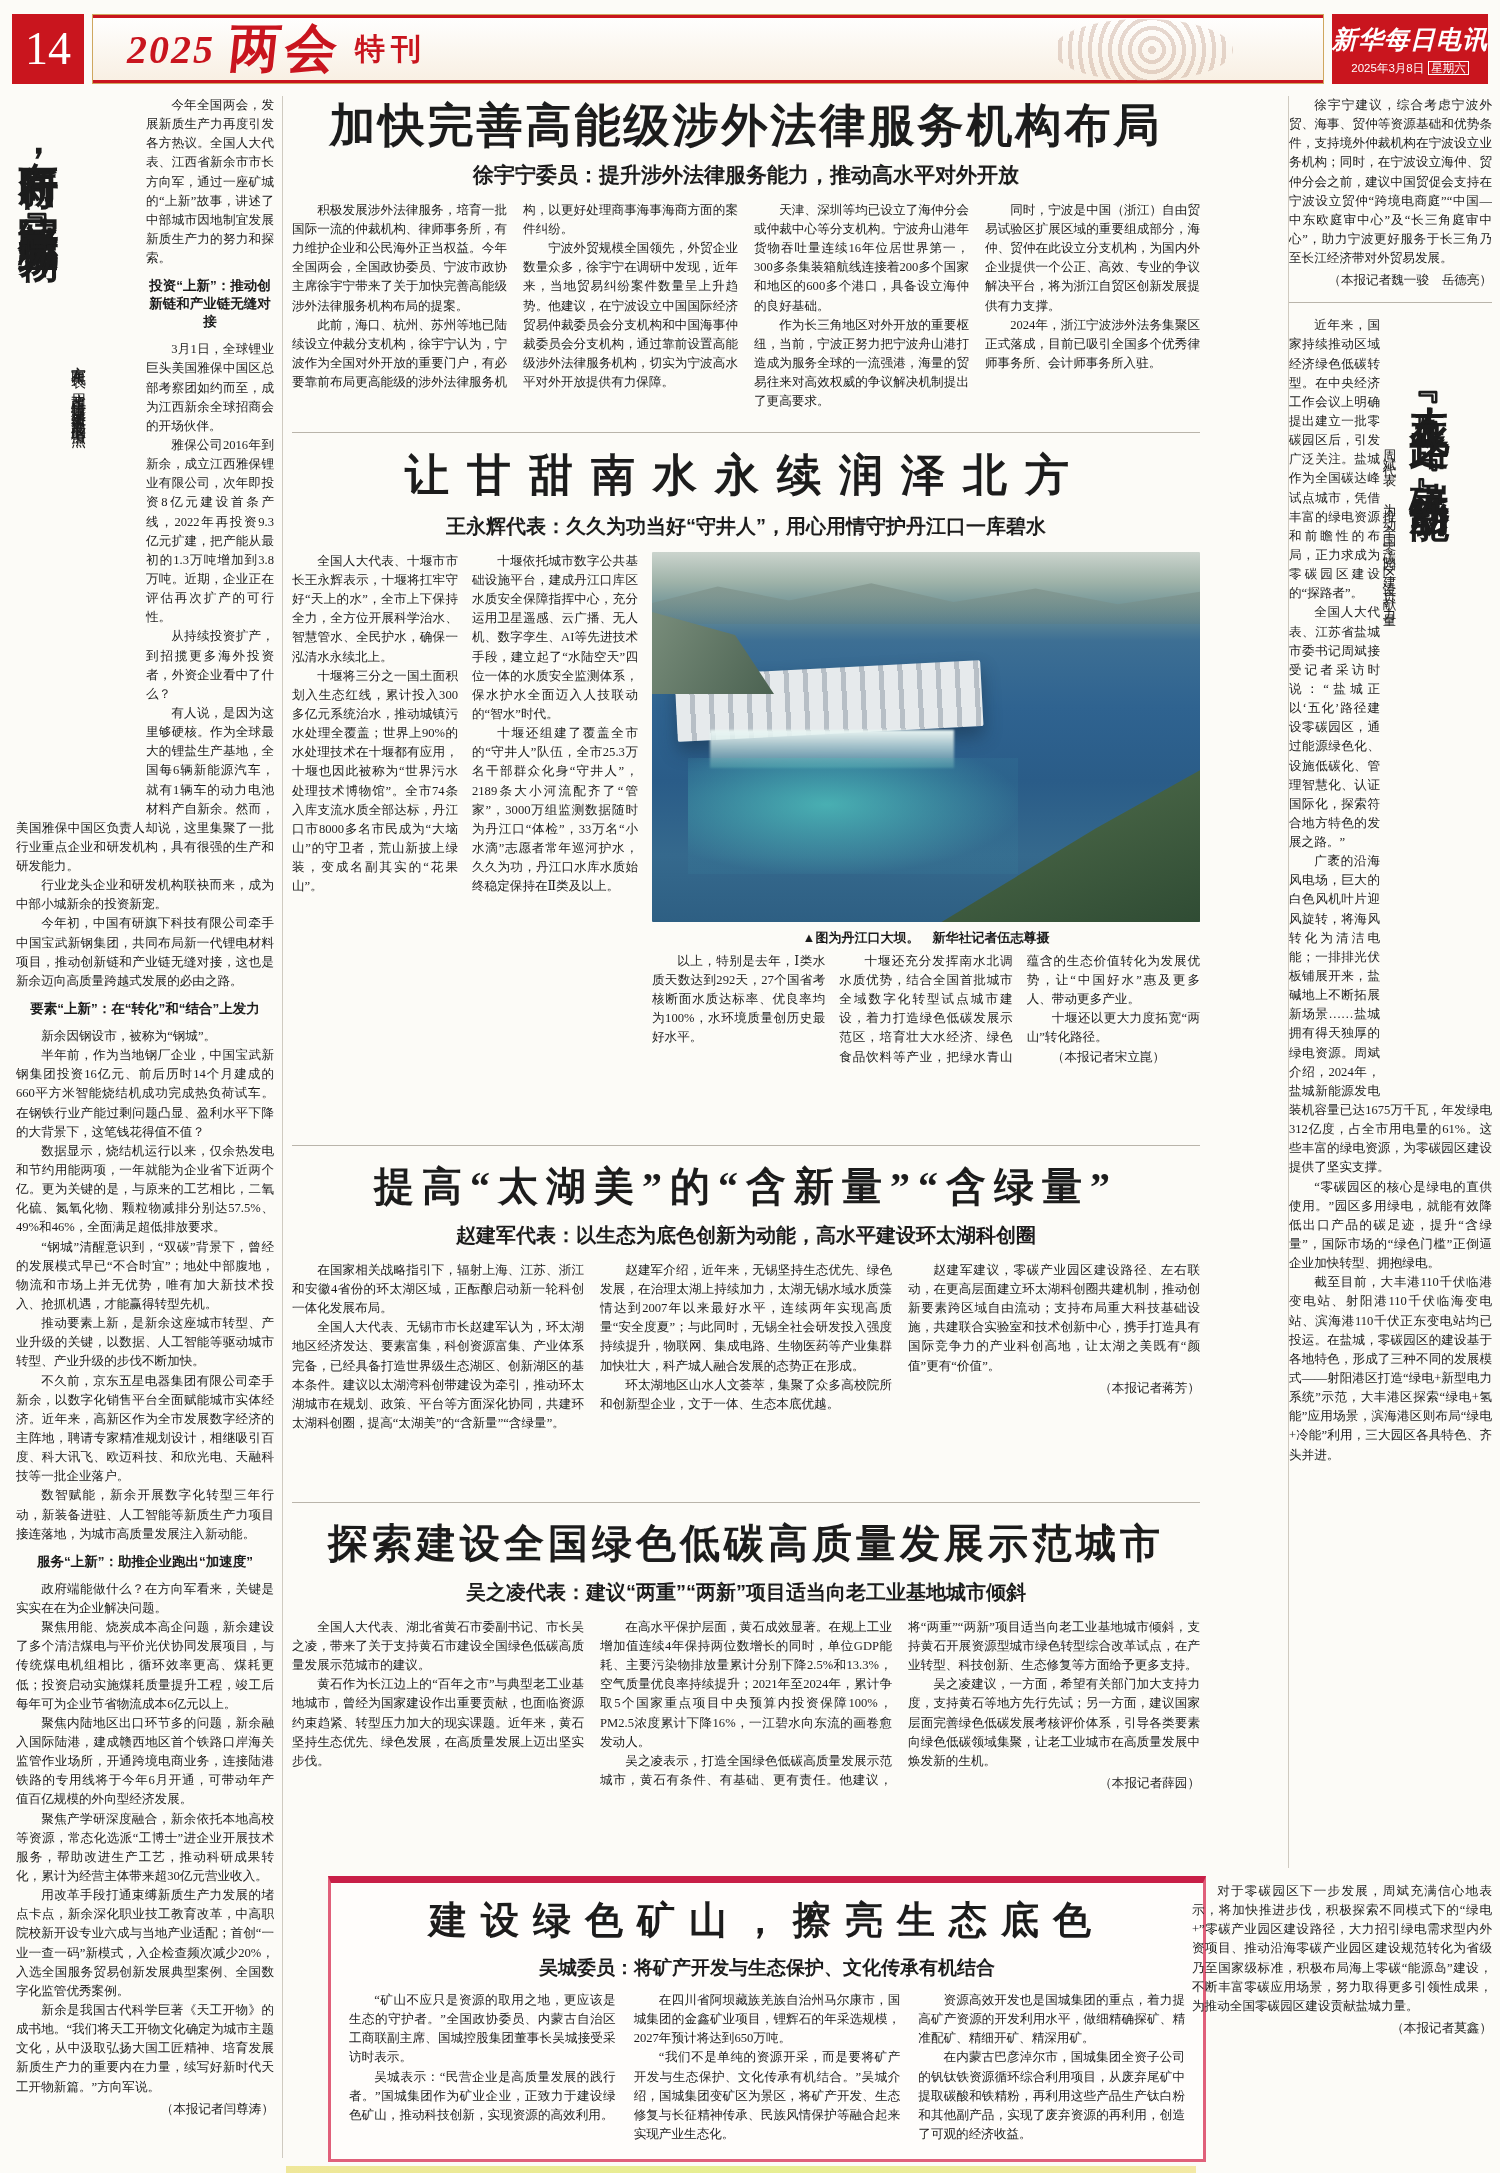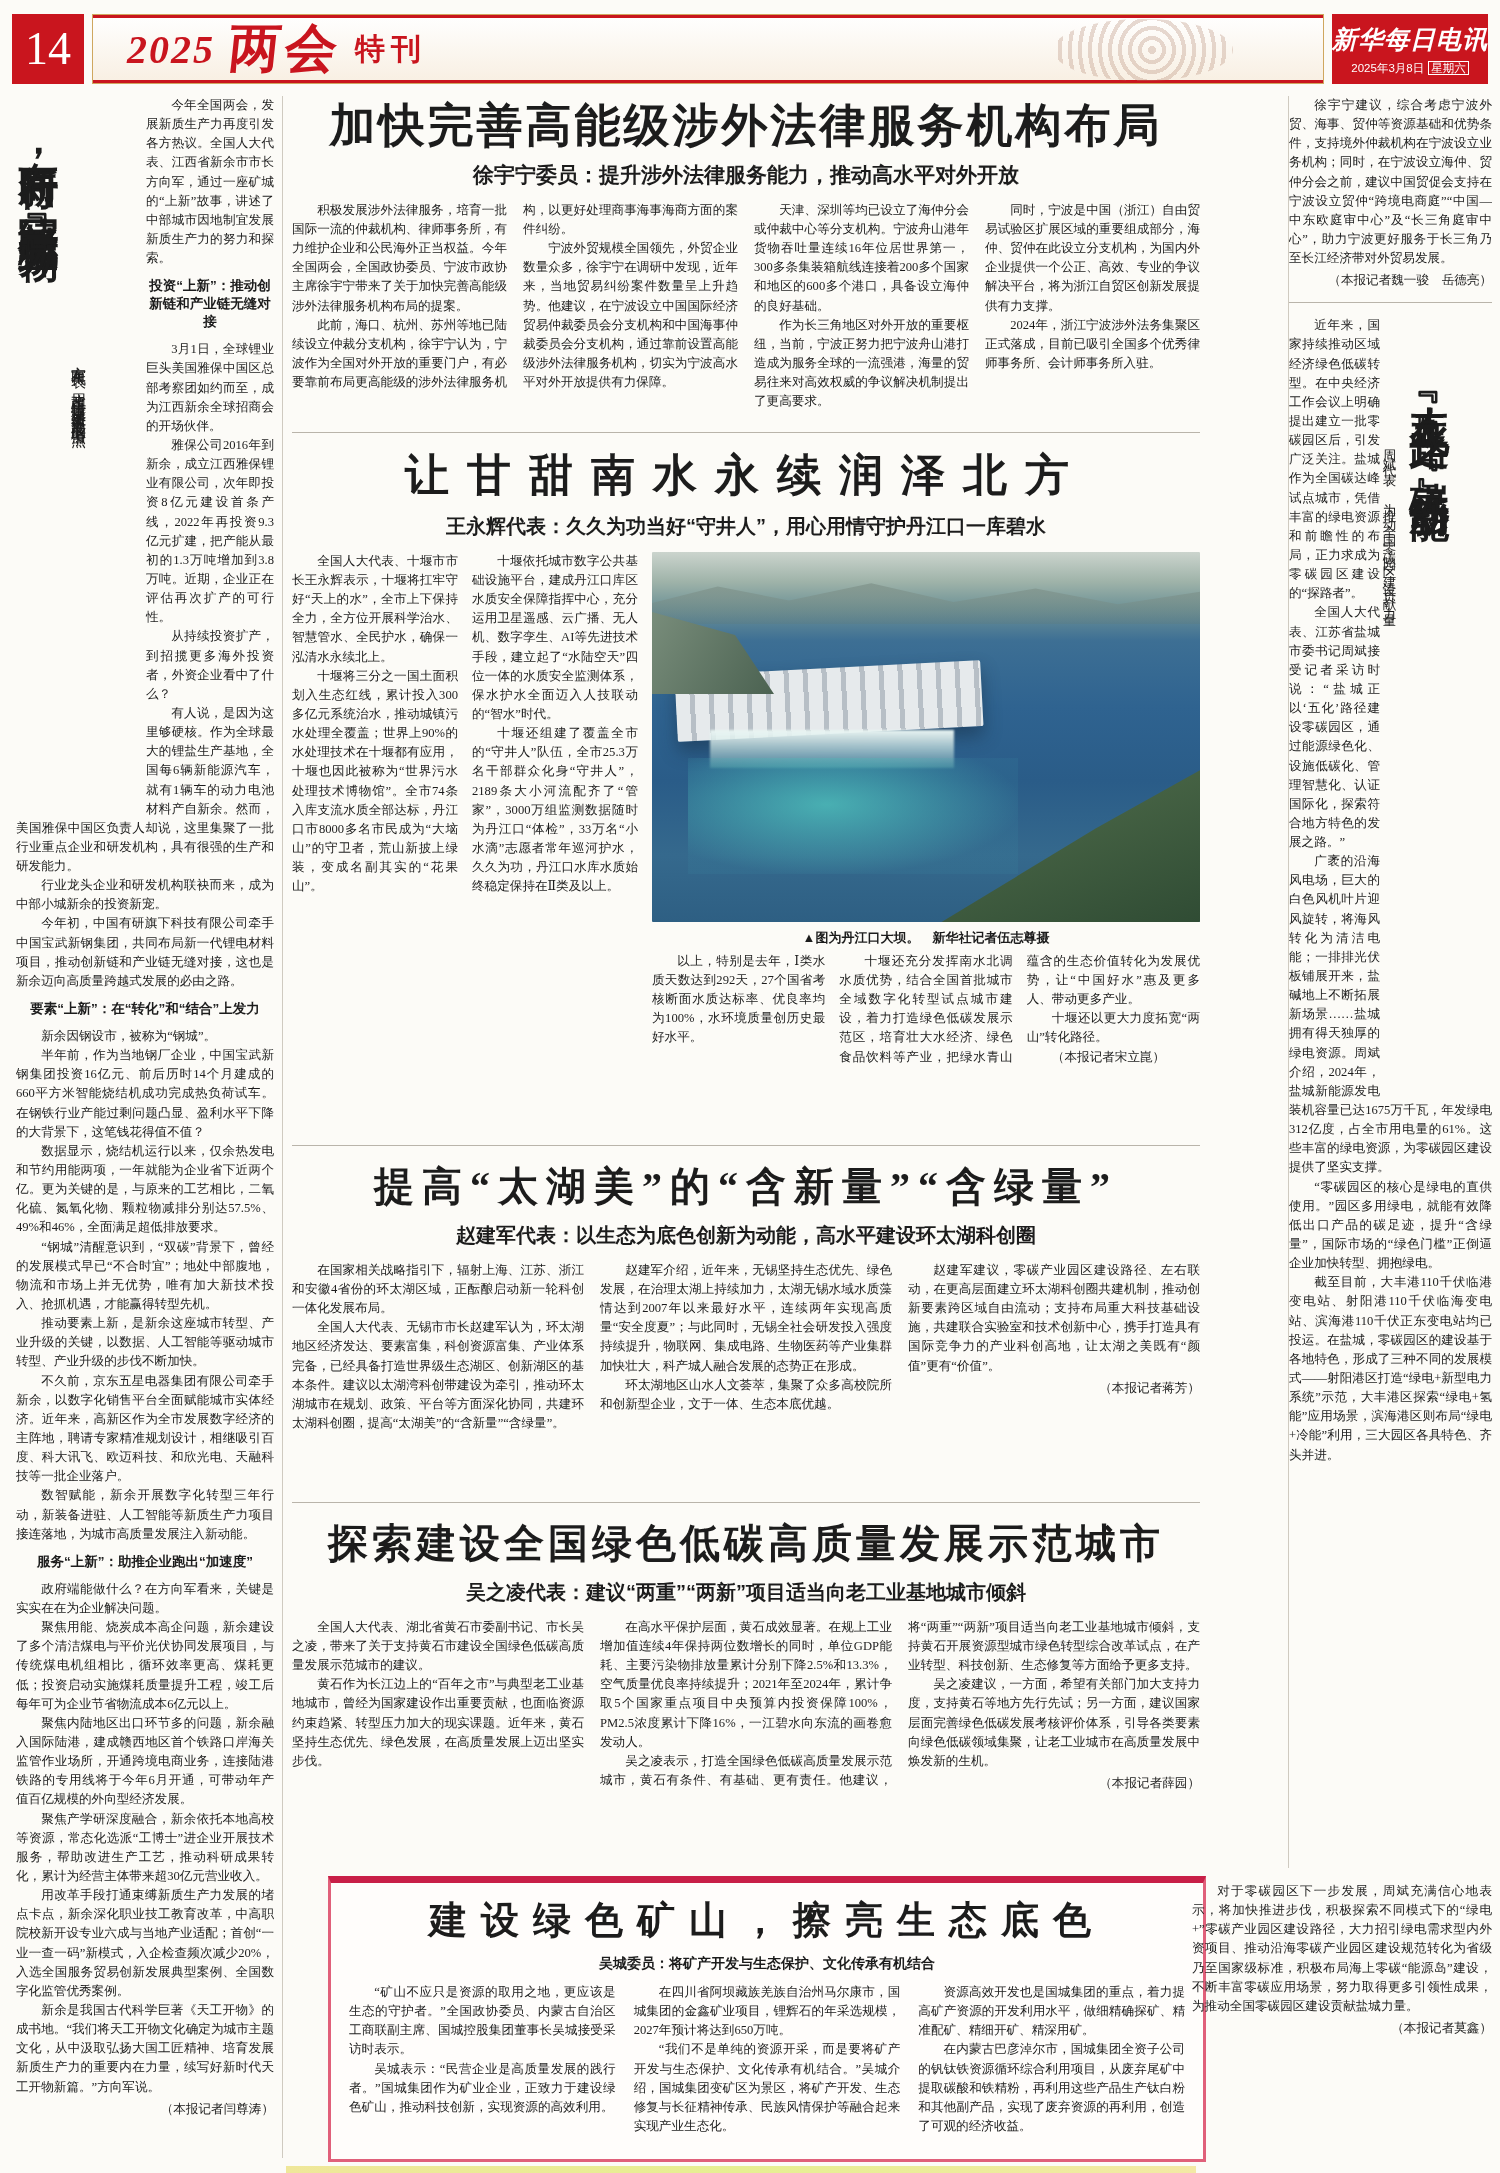--- a/index.html
+++ b/index.html
@@ -54,21 +54,21 @@
   .a4 h1{font-size:40px;letter-spacing:8px;}
   .a4 .dek{font-size:20px;}
   .cols3t{column-count:3;column-gap:16px;height:228px;overflow:hidden;}
   .a5 h1{font-size:40px;letter-spacing:4px;}
   .a5 .dek{font-size:20px;}
   .cols3d{column-count:3;column-gap:16px;height:250px;overflow:hidden;}
   
   .redbox{position:absolute;left:300px;top:1876px;width:878px;height:286px;background:#fffdfb;
           border:3px solid #e0607a;border-top:7px solid #c81f47;padding:6px 18px;box-sizing:border-box;margin-left:28px;}
   .redbox h1{font-size:38px;letter-spacing:14px;margin-top:6px;}
-  .redbox .dek{font-size:14px;margin:9px 0 10px;}
+  .redbox .dek{font-size:19px;margin:9px 0 10px;}
   .cols3m{column-count:3;column-gap:18px;height:168px;overflow:hidden;}
   .footstrip{position:absolute;left:286px;bottom:0;width:910px;height:7px;
              background:linear-gradient(90deg,#efe79a,#e6ef92,#f3e9a5);}
   .rrail{position:absolute;left:1288px;top:96px;width:204px;height:1772px;
          border-left:1px solid #cfcac0;overflow:hidden;box-sizing:border-box;}
   .v7wrap{float:right;width:112px;height:780px;display:flex;}
   .v7sub{writing-mode:vertical-rl;font-size:13.5px;letter-spacing:8px;margin-top:122px;}
   .v7main{writing-mode:vertical-rl;font-weight:bold;font-size:40px;line-height:1.05;
           letter-spacing:4px;padding-top:58px;margin-left:10px;}
   .bottomright{position:absolute;left:1192px;top:1882px;width:300px;height:278px;overflow:hidden;}

